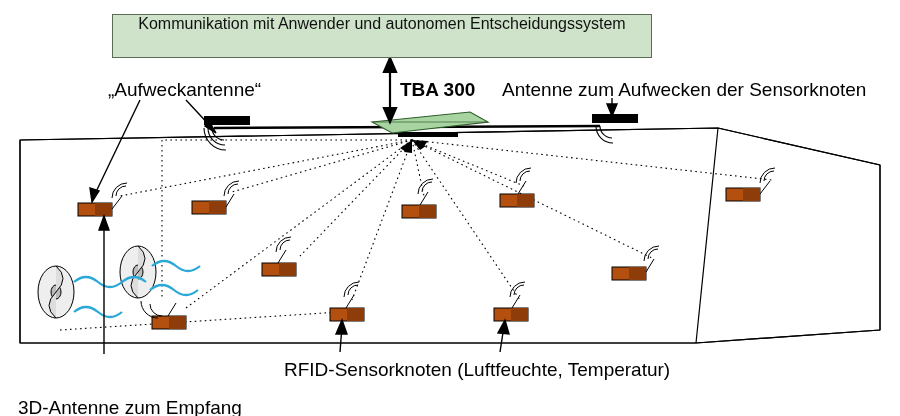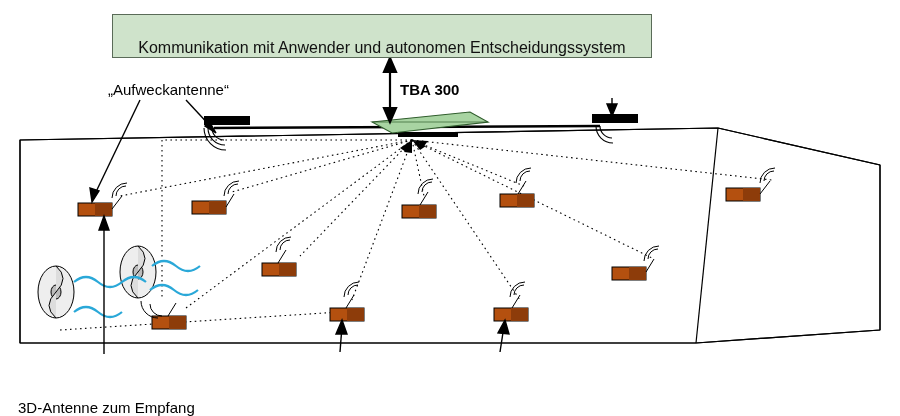--- a/index.html
+++ b/index.html
@@ -18,34 +18,34 @@
   .svg-layer {
     position: absolute;
     left: 0;
     top: 0;
     width: 900px;
     height: 416px;
   }
   .label {
     position: absolute;
     color: #000000;
-    font-size: 15px;
+    font-size: 19px;
     line-height: 19px;
     white-space: pre;
   }
   .banner {
     position: absolute;
     left: 112px;
     top: 14px;
     width: 540px;
     height: 44px;
     background: #cfe3cb;
     border: 1px solid #5a6b58;
     display: flex;
-    align-items: flex-end;
+    align-items: flex-start;
     justify-content: center;
     box-sizing: border-box;
   }
   .banner span {
     font-size: 16px;
     color: #111111;
     white-space: nowrap;
   }
   .lbl-tba      { left: 400px; top: 80px; font-weight: bold; }
   .lbl-aufweck  { left: 108px; top: 80px; }
@@ -268,18 +268,20 @@
       <polygon points="505,320 498,333 509,334"></polygon>
     </g>
   </svg>
 
   <div class="banner">
     <span>Kommunikation mit Anwender und autonomen Entscheidungssystem</span>
   </div>
 
   <div class="label lbl-aufweck">„Aufweckantenne“</div>
   <div class="label lbl-tba">TBA 300</div>
+  <div class="label lbl-antenne">Antenne zum Aufwecken der Sensorknoten</div>
   <div class="label lbl-3d">
     <div>3D-Antenne zum Empfang</div>
     
   </div>
+  <div class="label lbl-rfid">RFID-Sensorknoten (Luftfeuchte, Temperatur)</div>
 
 </div>
 
 </body></html>

